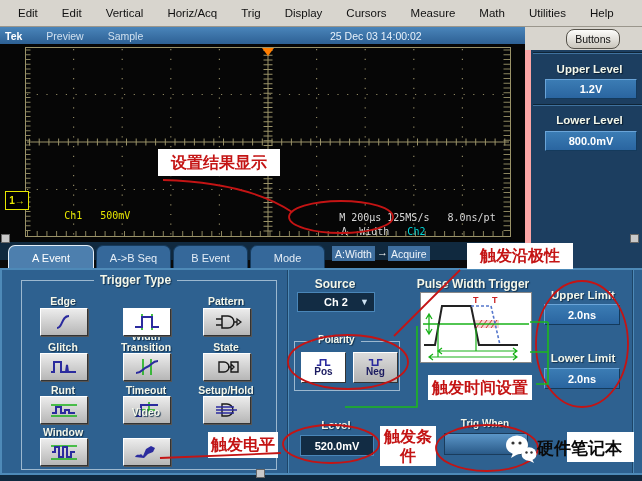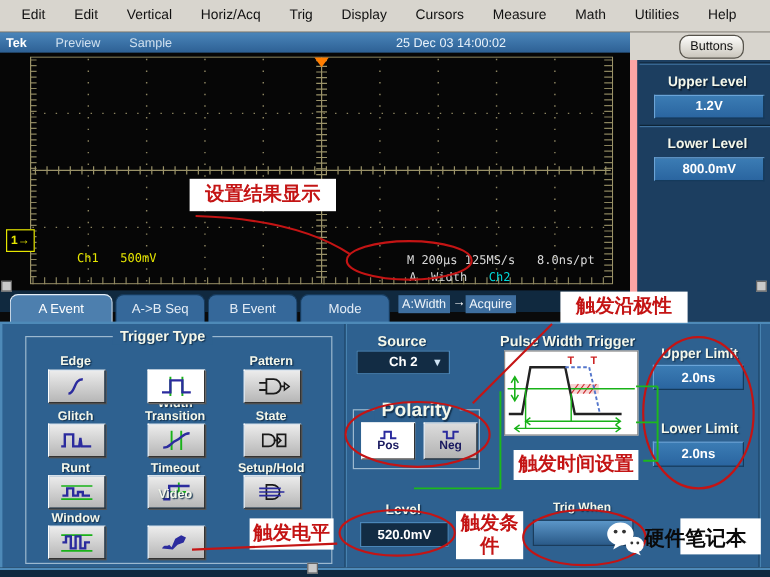--- a/index.html
+++ b/index.html
@@ -244,21 +244,21 @@
       </svg>
   </div>
 
   <div class="abs tlabel" style="left:295px;top:277px;width:80px;font-size:12px;">Source</div>
   <div class="abs darkbox" style="left:297px;top:292px;width:76px;height:18px;">
     <span>Ch 2</span>
     <span style="position:absolute;right:5px;font-size:9px;color:#cfe4f4;">▼</span>
   </div>
 
   <div class="abs group" style="left:294px;top:341px;width:104px;height:48px;"></div>
-  <div class="abs legend" style="left:312px;top:334px;font-size:16px;">Polarity</div>
+  <div class="abs legend" style="left:312px;top:334px;font-size:10px;">Polarity</div>
   <div class="abs polbtn" style="left:301px;top:352px;background:#fff;">
     <svg width="20" height="9" viewBox="0 0 20 10">
       <path d="M2 8 L6 8 L6 2 L12 2 L12 8 L17 8" stroke="#2b2b9e" stroke-width="1.8" fill="none"></path>
       </svg>
     <span>Pos</span>
   </div>
   <div class="abs polbtn" style="left:353px;top:352px;background:linear-gradient(#dcdcdc,#b2b2b2);">
     <svg width="20" height="9" viewBox="0 0 20 10">
       <path d="M2 2 L6 2 L6 8 L12 8 L12 2 L17 2" stroke="#2b2b9e" stroke-width="1.8" fill="none"></path>
       </svg>

